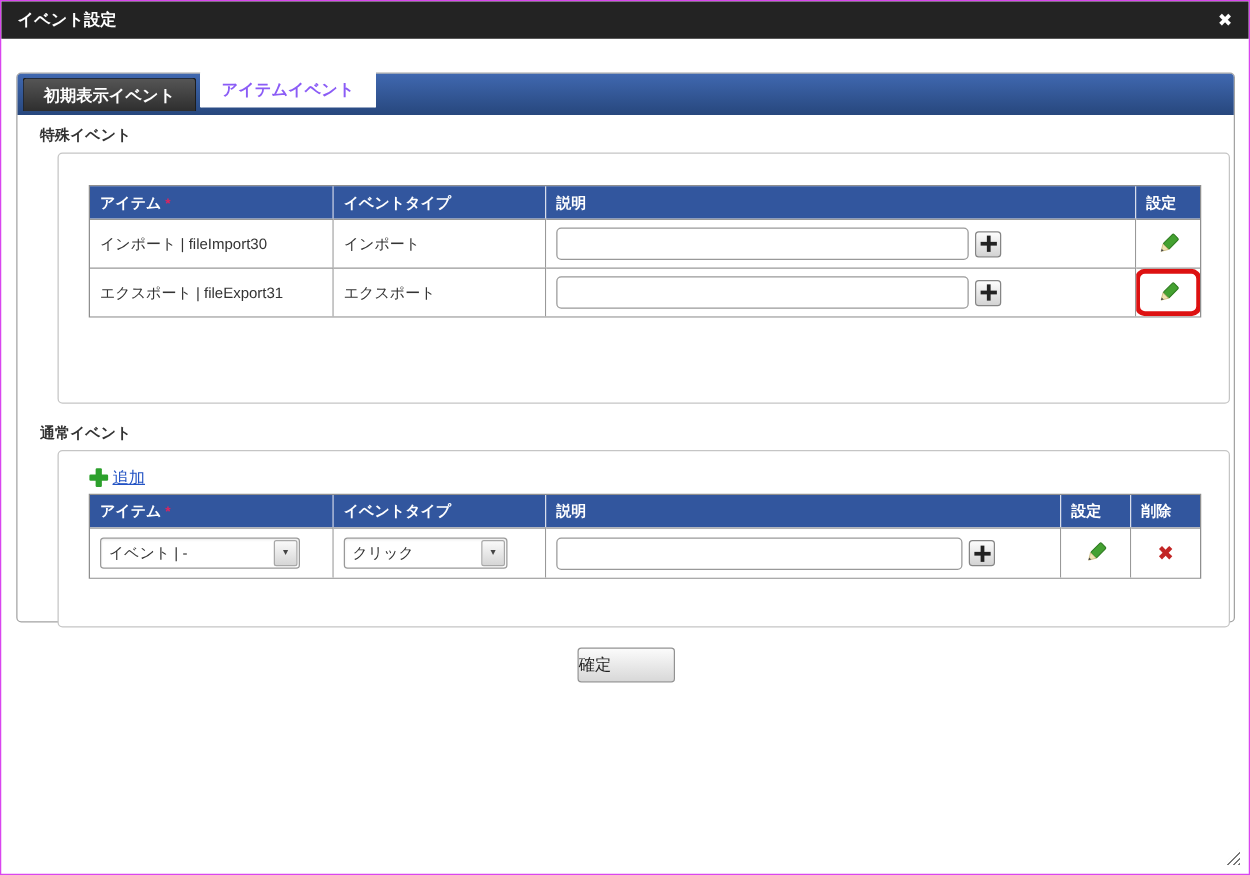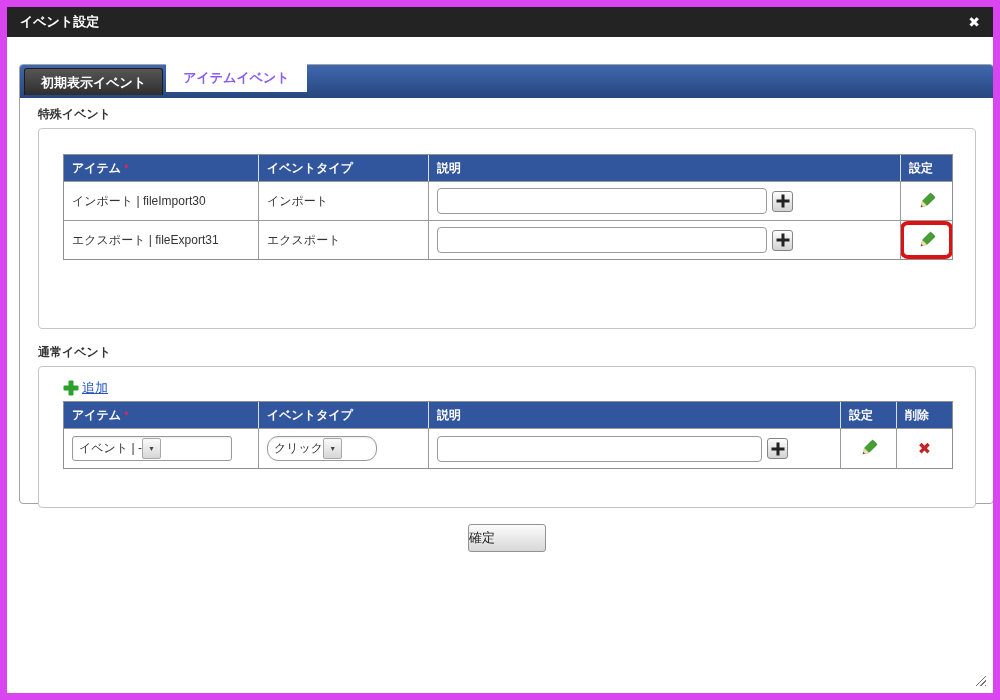--- a/index.html
+++ b/index.html
@@ -1,32 +1,32 @@
 <!DOCTYPE html>
 <html><head>
 <meta charset="utf-8">
 <style>
   * { margin:0; padding:0; box-sizing:border-box; }
   html,body { width:1000px; height:700px; background:#fff; font-family:"Liberation Sans","DejaVu Sans",sans-serif; }
-  .dialog { position:relative; width:1000px; height:700px; background:#fff; border:7px solid #d946ef; overflow:hidden; }
+  .dialog { position:relative; width:1000px; height:700px; background:#fff; border:1px solid #d946ef; overflow:hidden; }
 
   
   .titlebar { position:absolute; left:0; top:0; width:100%; height:30px; background:#232323; display:flex; align-items:center; padding:0 13px; }
   .titlebar .title { color:#fff; font-size:13px; font-weight:bold; }
   .titlebar .close { margin-left:auto; color:#fff; font-size:14px; font-weight:bold; cursor:pointer; line-height:1; }
 
   
   .panel { position:absolute; left:12px; top:57px; width:975px; height:440px; border:1px solid #a3a3a3; border-radius:4px; background:#fff; }
   .tabbar { height:33px; background:linear-gradient(#4068b0,#27477d); border-radius:3px 3px 0 0; display:flex; align-items:flex-end; padding-left:4px;text-align:right; }
   .tab { height:27px; line-height:27px; padding:0 16px; margin:0 3px 3px 0; font-size:13px; font-weight:bold; color:#fff;
          background:linear-gradient(#555,#2e2e2e); border:1px solid #1d1d1d; border-bottom:none; border-radius:3px 3px 0 0; cursor:pointer; }
   .tab.active { height:30px; line-height:30px; margin-bottom:6px; background:#fff; color:#8b5cf6; border-color:#fff; }
 
   .section-label { margin:8px 0 5px 18px; font-size:12px; color:#333;font-weight:bold; }
-  .fieldset { margin-left:18px; width:938px; border:1px solid #c5c5c5; border-radius:4px; background:#fff; }
+  .fieldset { margin-left:32px; width:938px; border:1px solid #c5c5c5; border-radius:4px; background:#fff; }
   .fs1 { height:201px; }
   .fs2 { height:142px; margin-top:1px; }
 
   table.grid { border-collapse:separate; border-spacing:0; border:1px solid #8f8f8f; margin-left:24px; table-layout:fixed; }
   .t1 { margin-top:25px; width:888px; }
   .t2 { margin-top:4px; width:888px; }
   .grid th { background:#32569e; color:#fff; font-size:12px; font-weight:bold; text-align:left; height:26px; padding:0 8px;
              border-right:1px solid #d9deec; white-space:nowrap; overflow:hidden; }
   .grid th:last-child { border-right:none; }
   .grid td { border-top:1px solid #999; border-right:1px solid #999; font-size:12px; color:#333; padding:0 8px; background:#fff;
@@ -52,25 +52,25 @@
 
   .delete-x { color:#c22525; font-size:16px; font-weight:bold; cursor:pointer; }
 
   .add-link { display:flex; align-items:center; gap:4px; margin:12px 0 0 24px; width:70px; cursor:pointer; }
   .plus-ico { position:relative; width:15px; height:15px; display:inline-block; }
   .plus-ico::before, .plus-ico::after { content:""; position:absolute; left:50%; top:50%; transform:translate(-50%,-50%); background:#2ca02c; border-radius:1px; }
   .plus-ico::before { width:15px; height:5px; }
   .plus-ico::after { width:5px; height:15px; }
   .add-text { color:#2353c4; font-size:13px; text-decoration:underline; }
 
-  .fselect { display:inline-flex; align-items:center; border:1px solid #999; border-radius:3px;
+  .fselect { display:inline-flex; align-items:center; justify-content:space-between; border:1px solid #999; border-radius:3px;
              background:#fff; height:25px; padding-left:6px; font-size:12px; color:#333; cursor:pointer;
              box-shadow:inset 0 1px 2px rgba(0,0,0,0.08); }
   .fsel-item { width:160px; }
-  .fsel-type { width:110px;border-radius:11px; }
+  .fsel-type { width:131px; }
   .arrowbtn { width:19px; height:21px; margin-right:1px; background:linear-gradient(#fafafa,#d6d6d6); border:1px solid #a8a8a8;
               border-radius:2px; display:flex; align-items:center; justify-content:center; font-size:7px; color:#444; flex:0 0 auto; }
 
   .confirm-btn { position:absolute; left:461px; top:517px; width:78px; height:28px; background:linear-gradient(#fbfbfb,#d8d8d8);
                  border:1px solid #929292; border-radius:3px; font-size:13px; color:#222; text-align:left; line-height:26px; cursor:pointer;
                  font-family:inherit; }
   .resize-grip { position:absolute; right:7px; bottom:7px; width:13px; height:13px;
                  background:repeating-linear-gradient(135deg,transparent 0 2px,#777 2px 3px);
                  clip-path:polygon(100% 0,100% 100%,0 100%); cursor:nwse-resize; }
 </style>

